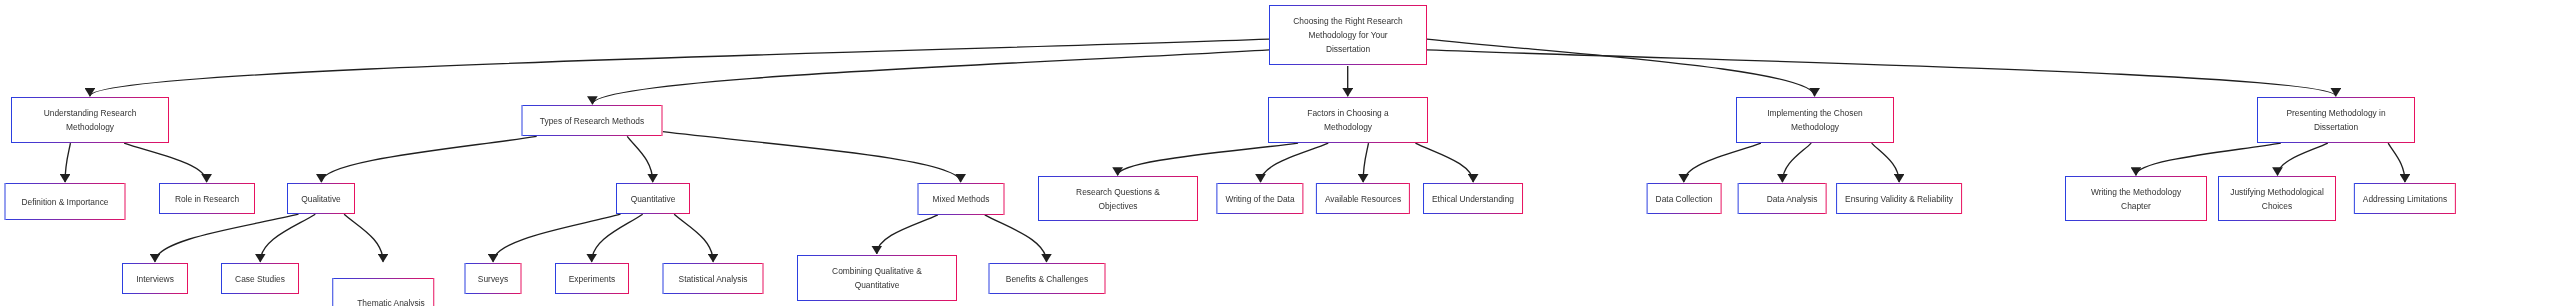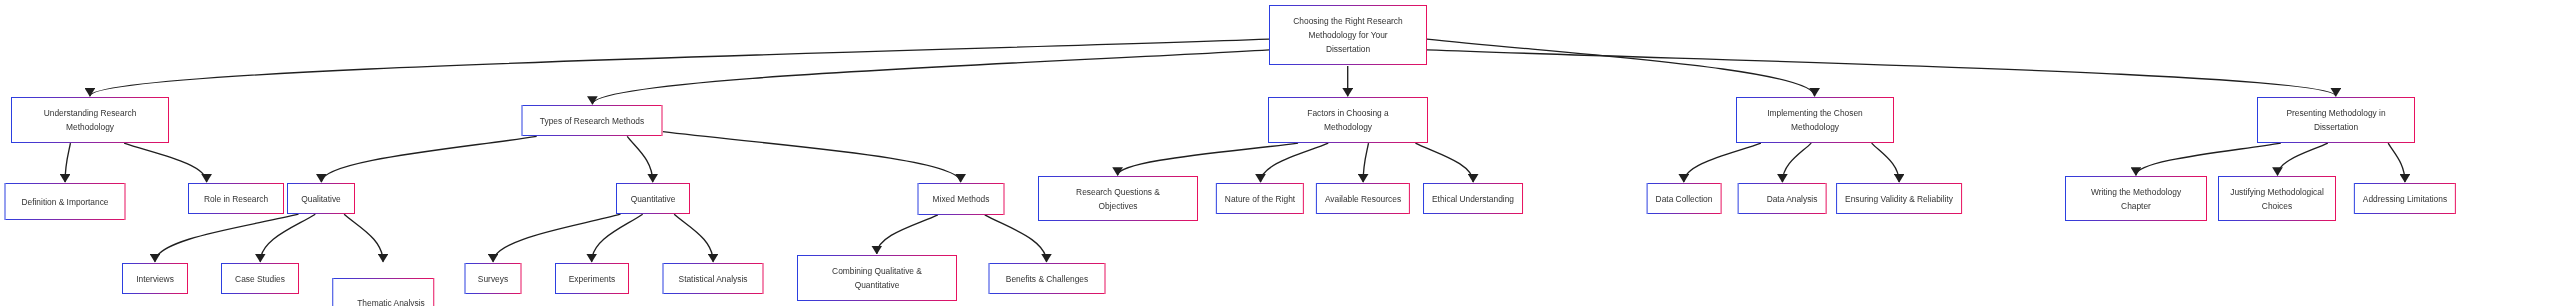--- a/index.html
+++ b/index.html
@@ -95,27 +95,27 @@
       <div class="node" style="left: 90px; top: 97px; height: 46px; min-width: 158px;">Understanding Research
 Methodology</div>
       <div class="node" style="left: 592px; top: 105px; height: 31px; min-width: 141px;">Types of Research Methods</div>
       <div class="node" style="left: 1348px; top: 97px; height: 46px; min-width: 160px;">Factors in Choosing a
 Methodology</div>
       <div class="node" style="left: 1815px; top: 97px; height: 46px; min-width: 158px;">Implementing the Chosen
 Methodology</div>
       <div class="node" style="left: 2336px; top: 97px; height: 46px; min-width: 158px;">Presenting Methodology in
 Dissertation</div>
       <div class="node" style="left: 65px; top: 183px; height: 37px; min-width: 121px;">Definition &amp; Importance</div>
-      <div class="node" style="left: 207px; top: 183px; height: 31px; min-width: 96px; margin-left: 29px;">Role in Research</div>
+      <div class="node" style="left: 207px; top: 183px; height: 31px; min-width: 96px;">Role in Research</div>
       <div class="node" style="left: 321px; top: 183px; height: 31px; min-width: 68px;">Qualitative</div>
       <div class="node" style="left: 653px; top: 183px; height: 31px; min-width: 74px;">Quantitative</div>
       <div class="node" style="left: 961px; top: 183px; height: 32px; min-width: 87px;">Mixed Methods</div>
       <div class="node" style="left: 1118px; top: 176px; height: 45px; min-width: 160px;">Research Questions &amp;
 Objectives</div>
-      <div class="node" style="left: 1260px; top: 183px; height: 31px; min-width: 79px;">Nature of the Right</div>
+      <div class="node" style="left: 1260px; top: 183px; height: 31px; min-width: 79px;">Writing of the Data</div>
       <div class="node" style="left: 1363px; top: 183px; height: 31px; min-width: 85px;">Available Resources</div>
       <div class="node" style="left: 1473px; top: 183px; height: 31px; min-width: 94px;">Ethical Understanding</div>
       <div class="node" style="left: 1684px; top: 183px; height: 31px; min-width: 74px; border-radius: 12px;">Data Collection</div>
       <div class="node" style="left: 1782px; top: 183px; height: 31px; min-width: 68px; padding-left: 28px;">Data Analysis</div>
       <div class="node" style="left: 1899px; top: 183px; height: 31px; min-width: 114px;">Ensuring Validity &amp; Reliability</div>
       <div class="node" style="left: 2136px; top: 176px; height: 45px; min-width: 142px;">Writing the Methodology
 Chapter</div>
       <div class="node" style="left: 2277px; top: 176px; height: 45px; min-width: 118px;">Justifying Methodological
 Choices</div>
       <div class="node" style="left: 2405px; top: 183px; height: 31px; min-width: 87px;">Addressing Limitations</div>

